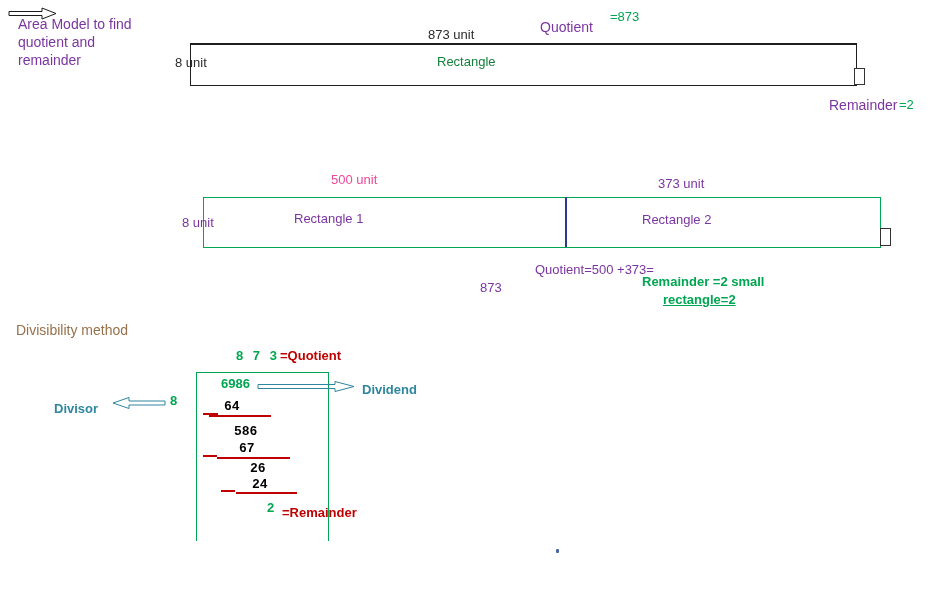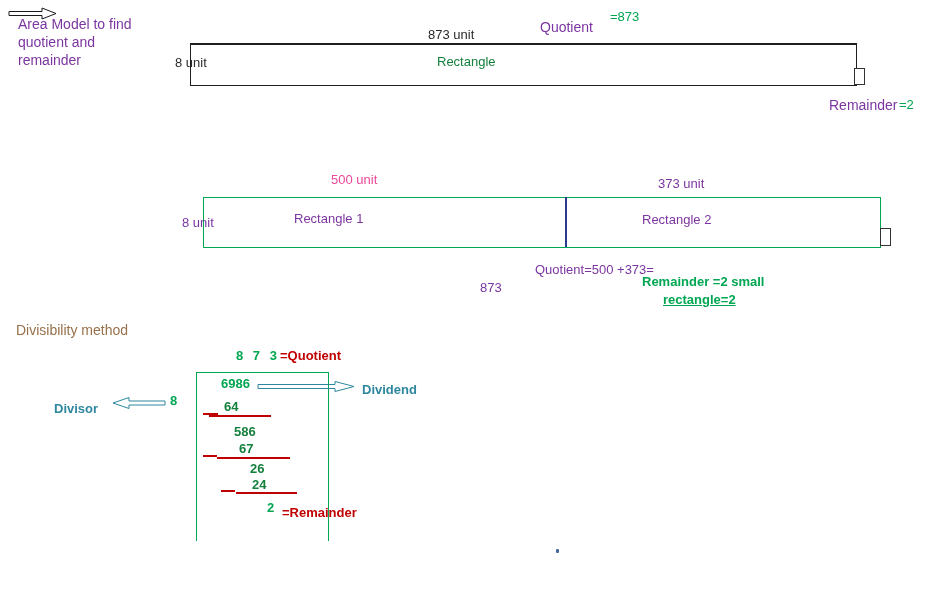--- a/index.html
+++ b/index.html
@@ -6,21 +6,21 @@
   .canvas {
     position:relative; width:932px; height:593px; background:#ffffff;
     font-family:"Liberation Sans", sans-serif; font-size:13px; overflow:hidden;
   }
   .abs { position:absolute; white-space:nowrap; }
   .purple  { color:#7B35A0; }
   .mpurple { color:#ec4899; }
   .green   { color:#00A651; }
   .greenb  { color:#00A651; font-weight:bold; }
   .crimson { color:#C00000; font-weight:bold; }
-  .workred { color:#15803d; font-weight:bold; }
+  .workred { color:#000000; font-weight:bold;font-family:Liberation Mono, monospace; }
   .teal    { color:#2E879E; font-weight:bold; }
   .brown   { color:#97714B; }
   .dark    { color:#2B2B2B; }
   .gray    { color:#15803d; }
   .fs14 { font-size:14px; }
   .qdigits { word-spacing:4px; letter-spacing:1px; }
   .redline { position:absolute; background:#C00000; height:2px; }
   .gline   { position:absolute; background:#00A651; }
   .bigrect {
     position:absolute; left:190px; top:43px; width:665px; height:40px;

